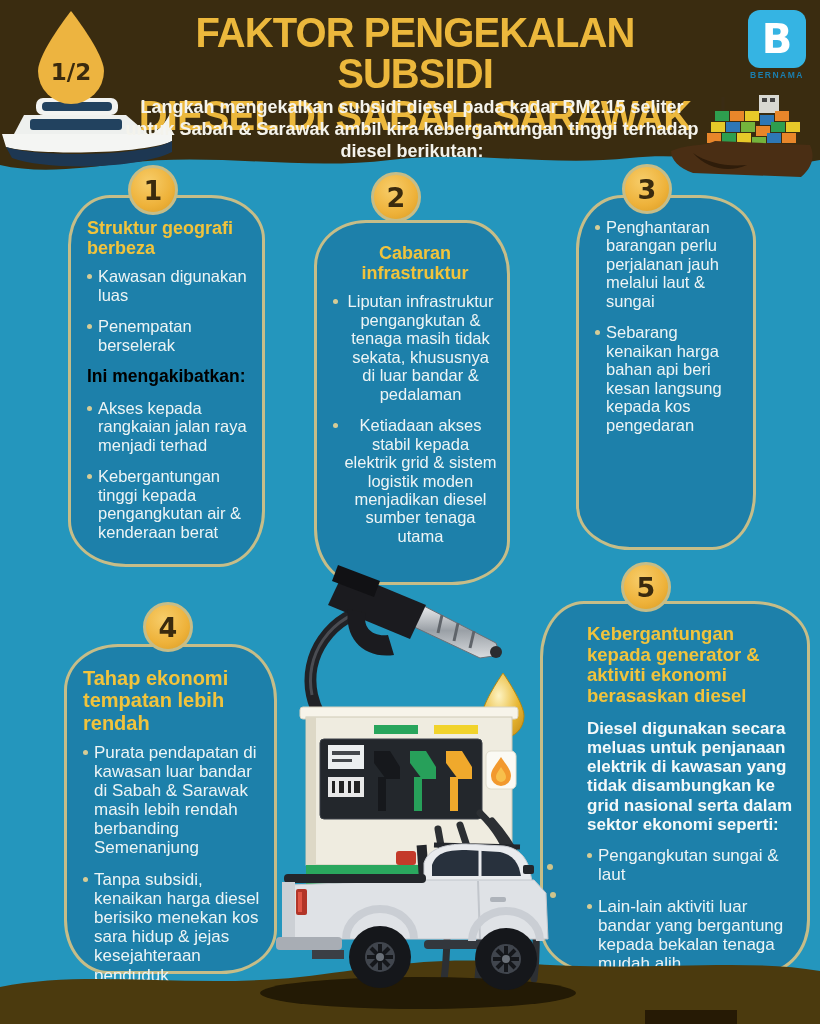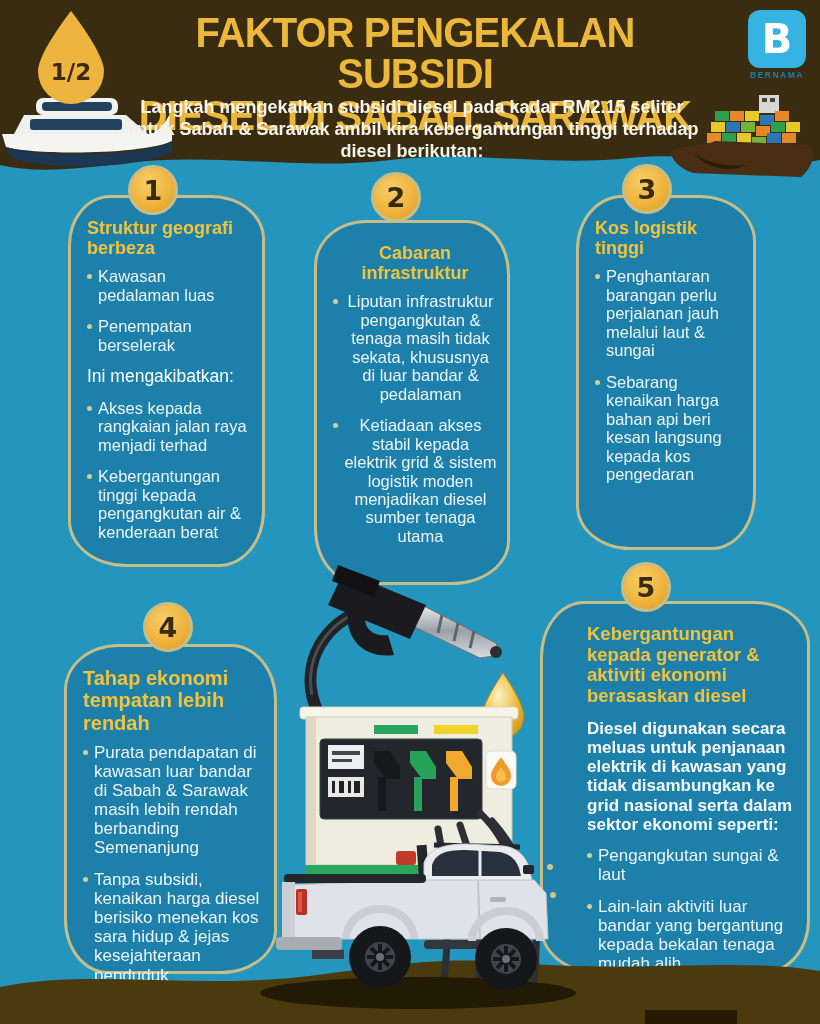--- a/index.html
+++ b/index.html
@@ -21,21 +21,21 @@
   #brand .lbl{margin-top:2px;color:#1b7eae;font-size:8.5px;font-weight:bold;letter-spacing:1.5px;}
   #boat-illo{position:absolute;left:-4px;top:94px;z-index:2;}
   #ship-illo{position:absolute;left:663px;top:93px;z-index:2;}
 
   
   .panel{position:absolute;z-index:1;background:#1d80aa;border:3px solid #c6bd88;
     box-sizing:border-box;color:#edf4f5;padding:20px 10px 0 16px;font-size:16.5px;line-height:1.12;}
   .panel h2{margin:0 0 9px 0;color:#f1c33c;font-size:18px;line-height:1.12;font-weight:bold;}
   .li{display:flex;margin-bottom:13px;}
   .dot{flex:none;width:5px;height:5px;border-radius:50%;background:#d6cc96;margin:7px 6px 0 0;}
-  .subhead{font-weight:normal;color:#ffffff;font-size:17.5px;margin:7px 0 12px 0;}
+  .subhead{font-weight:bold;color:#000000;font-size:17.5px;margin:7px 0 12px 0;}
   .intro{font-weight:bold;color:#f5f9f9;margin:12px 0 12px 0;line-height:1.13;}
   .p1{left:68px;top:195px;width:197px;height:372px;border-radius:42px 54px 46px 58px/50px 44px 56px 46px;}
   .p2{left:314px;top:220px;width:196px;height:365px;border-radius:52px 44px 58px 46px/46px 54px 44px 56px;text-align:center;}
   .p3{left:576px;top:195px;width:180px;height:355px;border-radius:46px 56px 44px 54px/54px 46px 56px 44px;}
   .p4{left:64px;top:644px;width:213px;height:330px;font-size:17px;border-radius:54px 46px 56px 44px/46px 56px 44px 54px;}
   .p4 h2{font-size:20px;}
   .p5{left:540px;top:601px;width:270px;height:373px;font-size:17px;border-radius:44px 56px 46px 58px/56px 44px 54px 46px;padding-left:44px;}
   .p5 h2{font-size:18.5px;}
   .badge{position:absolute;z-index:2;width:44px;height:44px;border-radius:50%;
     background:radial-gradient(circle at 40% 32%,#f7cd6a,#eeb23a 60%,#d99a22);
@@ -108,21 +108,21 @@
         <rect x="119" y="40" width="14" height="10" fill="#e8862a"></rect>
     </g>
     <path d="M8,58 C28,50 40,54 52,48 L147,52 C152,62 150,74 138,84 L30,80 C16,75 8,67 8,58 Z" fill="#4a2e14"></path>
     <path d="M30,60 C44,70 64,74 84,72 C66,80 44,76 30,60 Z" fill="#2e1c0a"></path>
   </svg>
 
   <section class="panel p1">
     <h2>Struktur geografi berbeza</h2>
     <div class="li">
         <span class="dot"></span>
-        <span>Kawasan pedalaman luas</span>
+        <span>Kawasan digunakan luas</span>
       </div>
     <div class="li">
         <span class="dot"></span>
         <span>Penempatan berselerak</span>
       </div>
     <div class="subhead">Ini mengakibatkan:</div>
     <div class="li">
         <span class="dot"></span>
         <span>Akses kepada rangkaian jalan raya menjadi terhad</span>
       </div>
@@ -138,21 +138,20 @@
         <span class="dot"></span>
         <span>Liputan infrastruktur pengangkutan &amp; tenaga masih tidak sekata, khususnya di luar bandar &amp; pedalaman</span>
       </div>
     <div class="li">
         <span class="dot"></span>
         <span>Ketiadaan akses stabil kepada elektrik grid &amp; sistem logistik moden menjadikan diesel sumber tenaga utama</span>
       </div>
   </section>
 
   <section class="panel p3">
-    <h2>Kos logistik tinggi</h2>
     <div class="li">
         <span class="dot"></span>
         <span>Penghantaran barangan perlu perjalanan jauh melalui laut &amp; sungai</span>
       </div>
     <div class="li">
         <span class="dot"></span>
         <span>Sebarang kenaikan harga bahan api beri kesan langsung kepada kos pengedaran</span>
       </div>
   </section>
 

